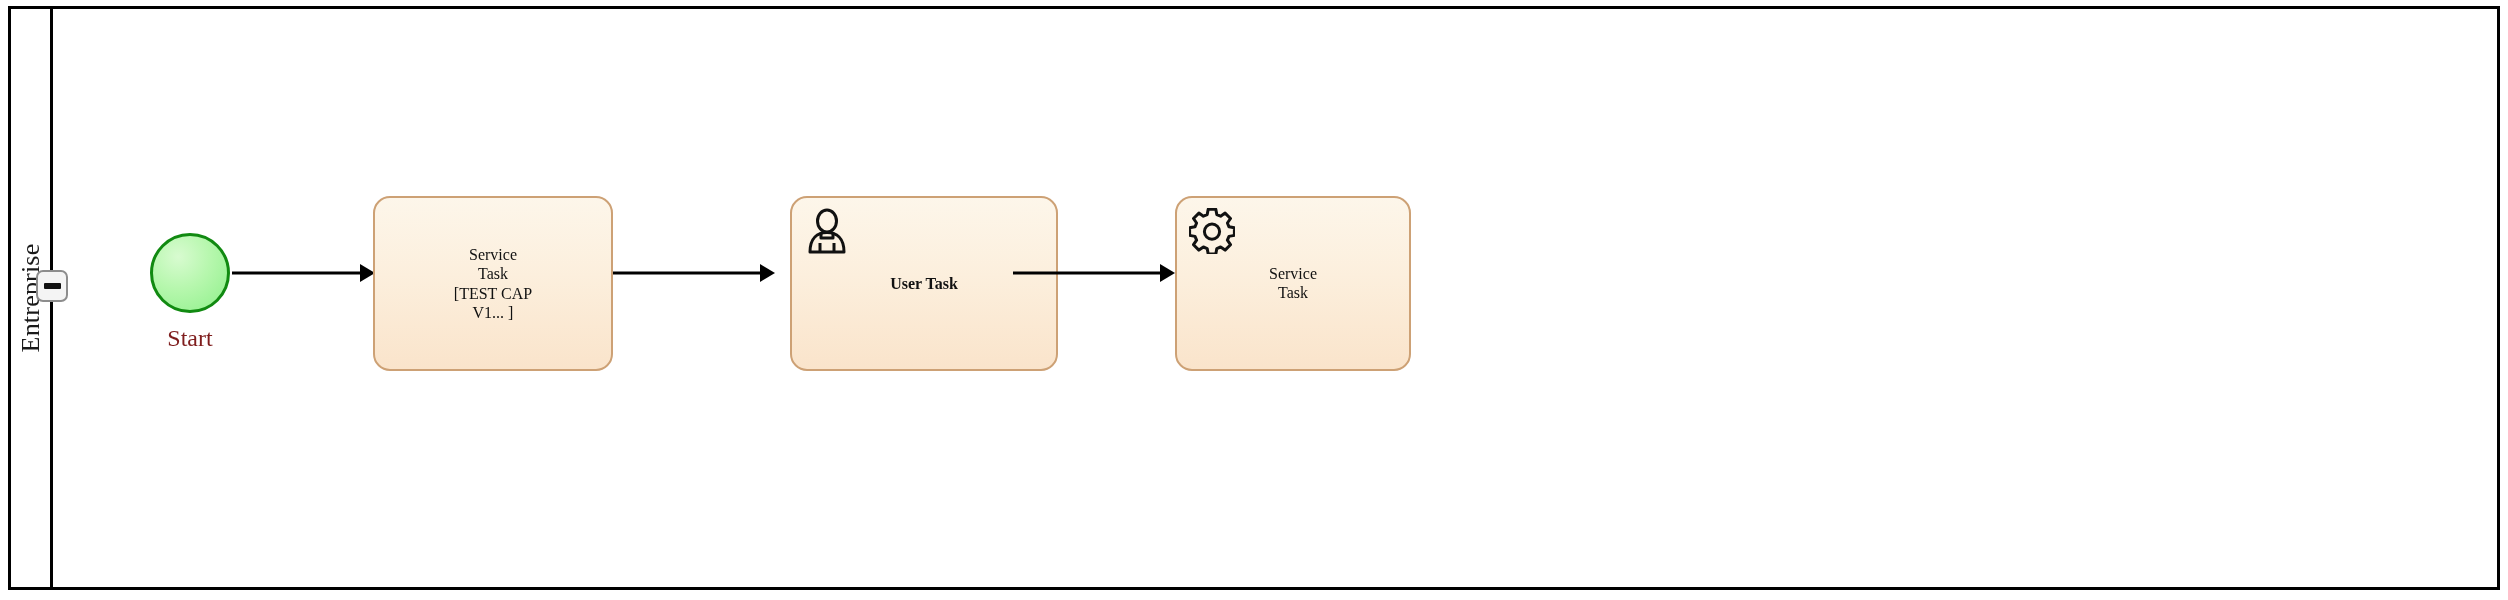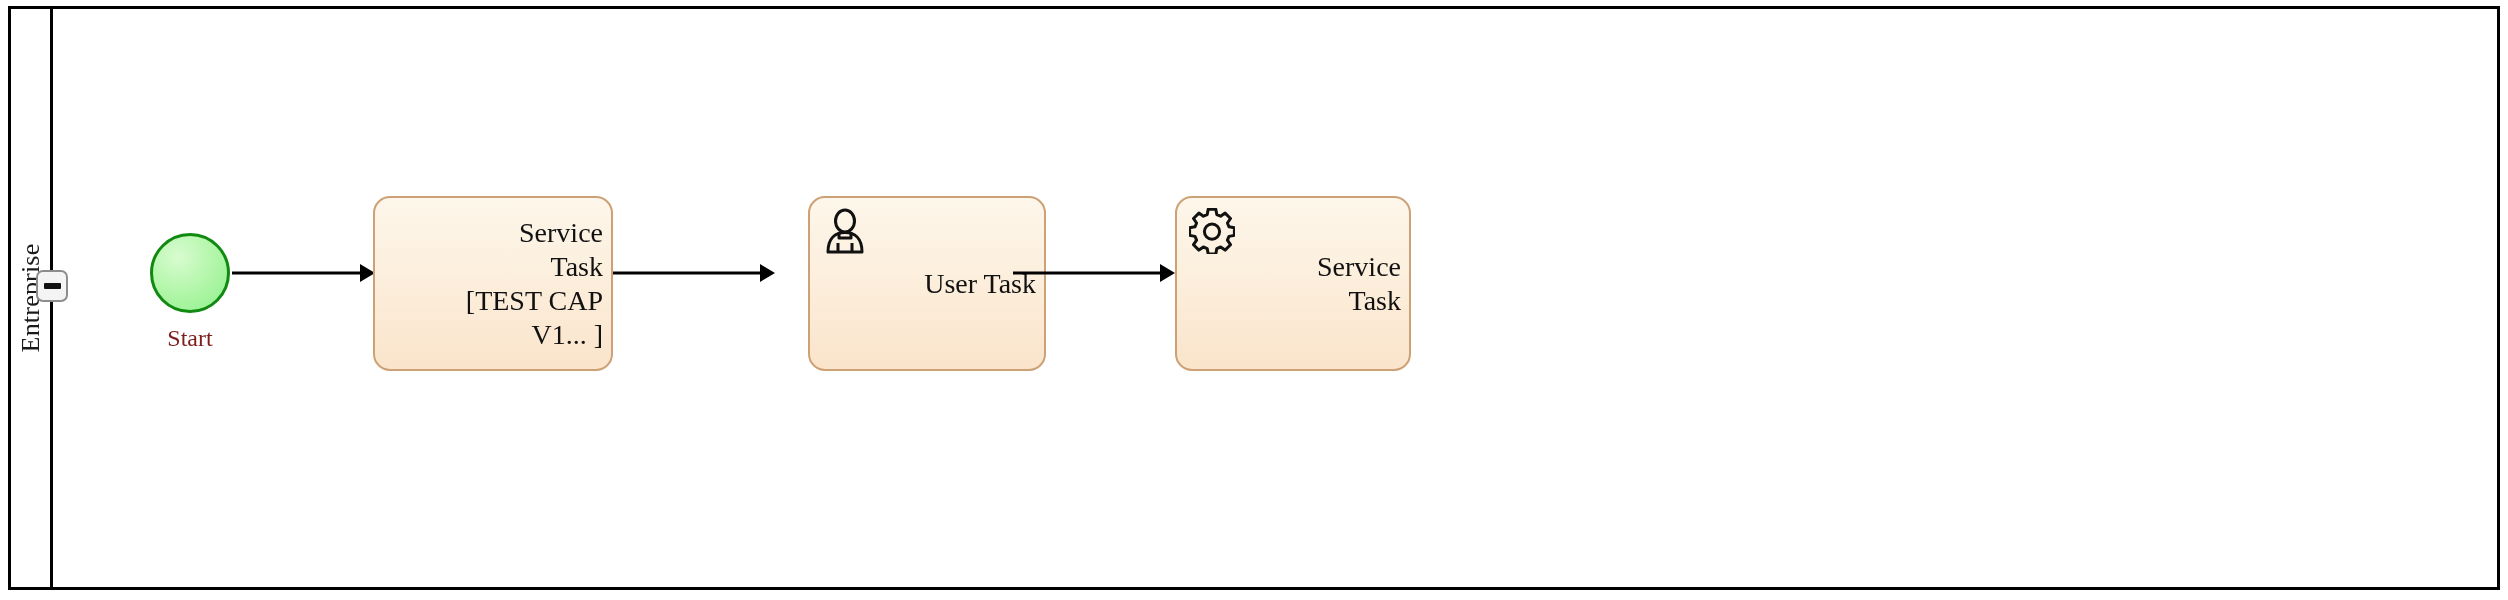--- a/index.html
+++ b/index.html
@@ -116,22 +116,22 @@
     border: 2px solid #cda175;
     border-radius: 17px;
     background: linear-gradient(to bottom, #fdf6ea 0%, #fcefdd 45%, #fae4cb 100%);
   }
   .task-label {
     position: absolute;
     left: 8px;
     right: 8px;
     top: 50%;
     transform: translateY(-50%);
-    text-align: right;
-    font-size: 28px;
+    text-align: center;
+    font-size: 16px;
     line-height: 1.22;
     color: #111111;
     white-space: pre-line;
   }
   .task-icon {
     position: absolute;
     left: 12px;
     top: 10px;
     width: 46px;
     height: 46px;
@@ -181,21 +181,21 @@
 V1... ]</div>
   </div>
 
   <div class="connector" style="left:613px; top:261px; width:162px;">
     <svg viewBox="0 0 162 24" preserveAspectRatio="none">
       <line x1="0" y1="12" x2="147" y2="12" stroke="#000000" stroke-width="3"></line>
       <polygon points="147,3 162,12 147,21" fill="#000000"></polygon>
     </svg>
   </div>
 
-  <div class="task" style="left:808px; top:196px; width:238px; height:175px;">
+  <div class="task" style="left:790px; top:196px; width:268px; height:175px;font-weight:bold;">
     <span class="task-icon">
       <svg viewBox="0 0 46 46">
         <g fill="none" stroke="#111111" stroke-width="3" stroke-linejoin="round">
           <ellipse cx="23" cy="13" rx="9.5" ry="11"></ellipse>
           <path d="M6 44 C6 30 13.5 24.5 23 24.5 C32.5 24.5 40 30 40 44 Z"></path>
           <path d="M17 24.5 L17 30 L29 30 L29 24.5"></path>
           <line x1="16" y1="35" x2="16" y2="44"></line>
           <line x1="30" y1="35" x2="30" y2="44"></line>
         </g>
       </svg>

